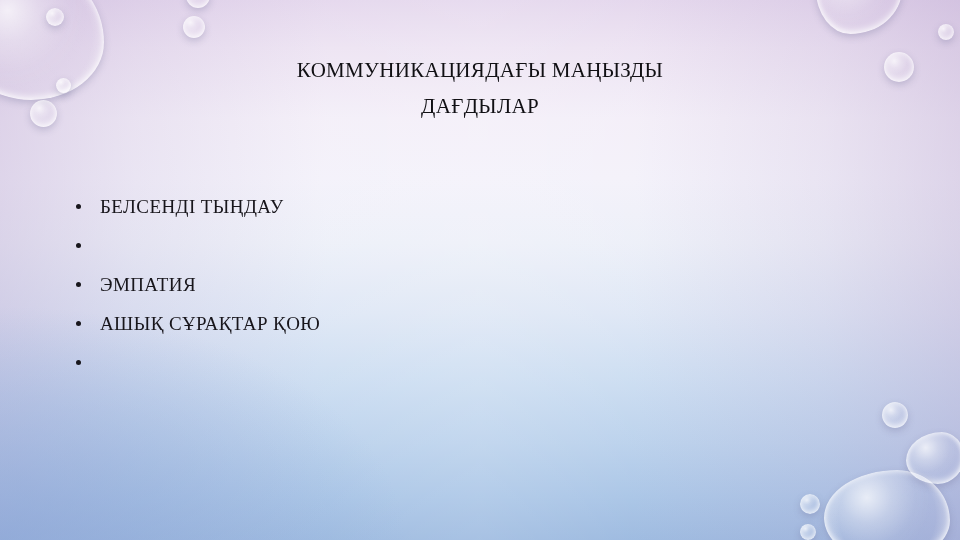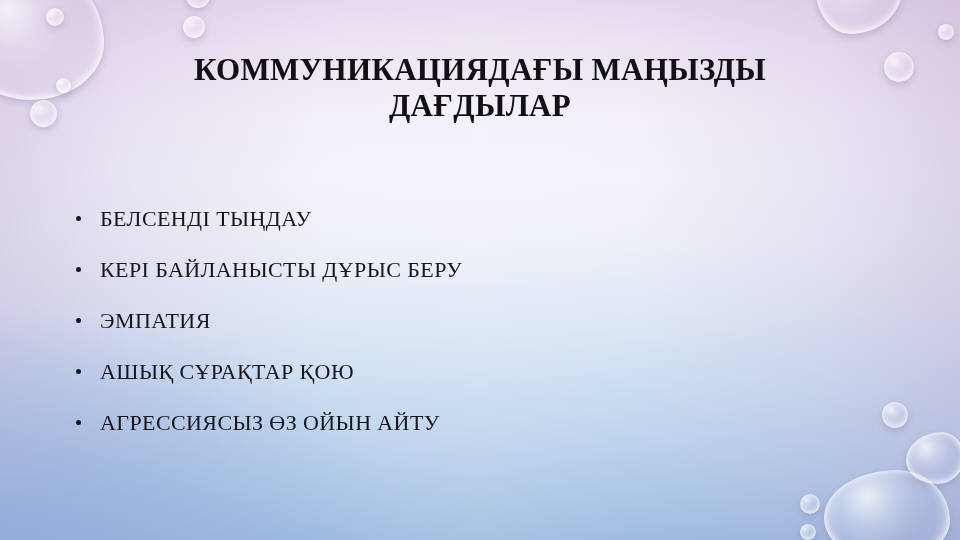--- a/index.html
+++ b/index.html
@@ -91,23 +91,23 @@
   .bubble.droplet-b { border-radius: 48% 52% 60% 40% / 45% 44% 56% 55%; }
   .bubble.droplet-c { border-radius: 62% 38% 45% 55% / 55% 48% 52% 45%; }
 
   
   #title {
     position: absolute;
     left: 72px;
     top: 52px;
     width: 816px;
     text-align: center;
-    font-size: 31px;
+    font-size: 21px;
     line-height: 36px;
-    font-weight: bold;
+    font-weight: normal;
     color: #111014;
     letter-spacing: 0.3px;
     white-space: pre-line;
   }
 
   
   #bullets {
     position: absolute;
     left: 72px;
     top: 192px;
@@ -115,25 +115,24 @@
     margin: 0;
     padding: 0;
     list-style: none;
   }
 
   #bullets li {
     position: relative;
     padding-left: 28px;
     height: 39px;
     line-height: 30px;
-    font-size: 22px;
+    font-size: 19px;
     color: #18161c;
     letter-spacing: 0.4px;
     white-space: nowrap;
-    margin-top: 12px;
   }
 
   #bullets li .dot {
     position: absolute;
     left: 4px;
     top: 12px;
     width: 5px;
     height: 5px;
     border-radius: 50%;
     background: #18161c;
@@ -170,29 +169,27 @@
   <div id="title">КОММУНИКАЦИЯДАҒЫ МАҢЫЗДЫ
 ДАҒДЫЛАР</div>
 
   <ul id="bullets">
     <li>
       <span class="dot"></span>
       <span>БЕЛСЕНДІ ТЫҢДАУ</span>
     </li>
     <li>
       <span class="dot"></span>
-      <span>КЕРІ БАЙЛАНЫСТЫ ДҰРЫС БЕРУ</span>
     </li>
     <li>
       <span class="dot"></span>
       <span>ЭМПАТИЯ</span>
     </li>
     <li>
       <span class="dot"></span>
       <span>АШЫҚ СҰРАҚТАР ҚОЮ</span>
     </li>
     <li>
       <span class="dot"></span>
-      <span>АГРЕССИЯСЫЗ ӨЗ ОЙЫН АЙТУ</span>
     </li>
   </ul>
 
 </div>
 
 </body></html>

